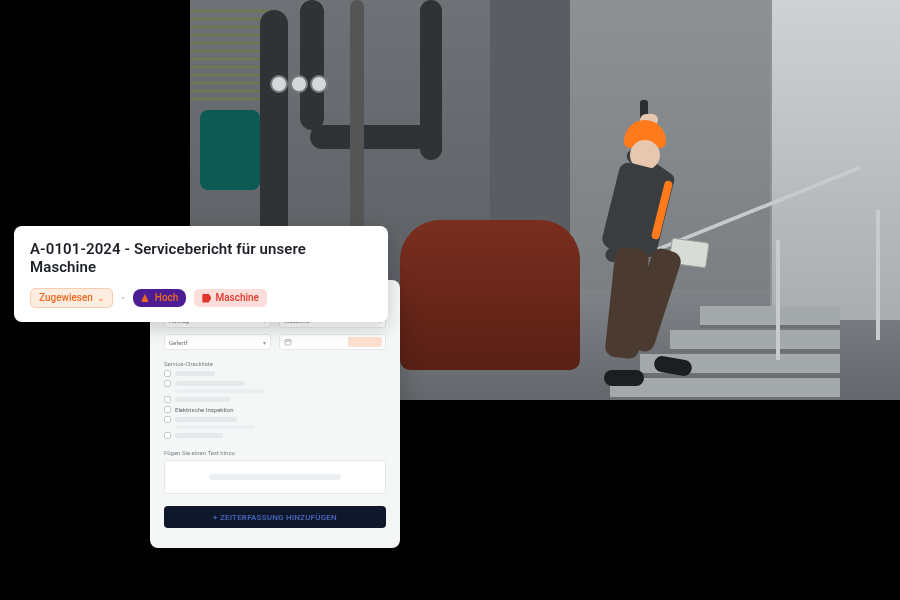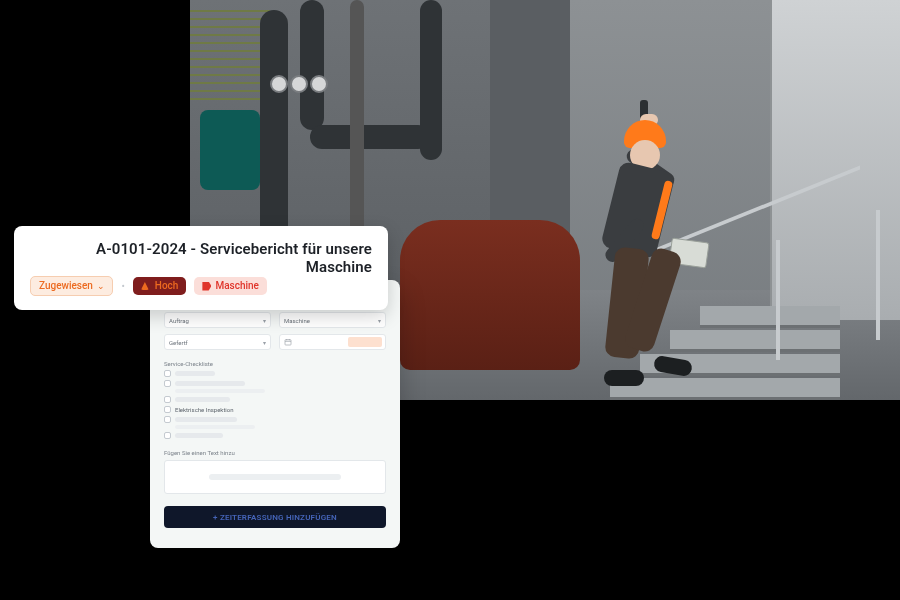--- a/index.html
+++ b/index.html
@@ -74,55 +74,55 @@
     border-radius: 8px;
     box-shadow: 0 6px 18px rgba(0,0,0,0.18);
     padding: 14px 16px 14px;
     z-index: 3;
   }
   .header-card h1 {
     font-size: 15px;
     font-weight: 600;
     color: #1d2127;
     letter-spacing: 0.1px;
-    text-align: right;
   }
   .due-row {
     display: flex;
     align-items: center;
     gap: 6px;
     margin-top: 8px;
     color: #9aa0a8;
     font-size: 10px;
   }
   .due-row .cal { width:12px; height:12px; color:#9aa0a8; }
   .pill-row {
     display: flex;
     align-items: center;
     gap: 8px;
+    margin-top: 12px;
     text-align: center;
   }
   .pill {
     display: inline-flex;
     align-items: center;
     gap: 4px;
     padding: 4px 8px;
     border-radius: 5px;
     font-size: 10px;
     font-weight: 500;
     line-height: 1;
   }
   .pill.assigned {
     color: #ec6b22;
     background: #fdece0;
     border: 1px solid #f6cdb0;
   }
   .pill.assigned .chev { font-size:9px; }
   .dot-sep { color:#c3c8ce; font-size:10px; }
-  .pill.high { color:#ee6a1f; background:#7f1d1d; }
+  .pill.high { color:#ee6a1f; background:#4c1d95;border-radius:8px; }
   .pill.high::before{content:""; width:8px;height:8px;background:#ee6a1f;display:inline-block;border-radius:2px; margin-right:2px; -webkit-mask:radial-gradient(circle,#000 40%,transparent 41%) no-repeat; mask:none; clip-path:polygon(50% 0,100% 100%,0 100%);}
   .pill.repair { color:#e0352b; background:#fbded9; }
   .pill.repair .tag { width:9px;height:9px;background:#e0352b; display:inline-block; clip-path:polygon(0 0,70% 0,100% 50%,70% 100%,0 100%);}
 
   
   .form-panel {
     position: absolute;
     left: 150px;
     top: 280px;
     width: 250px;

